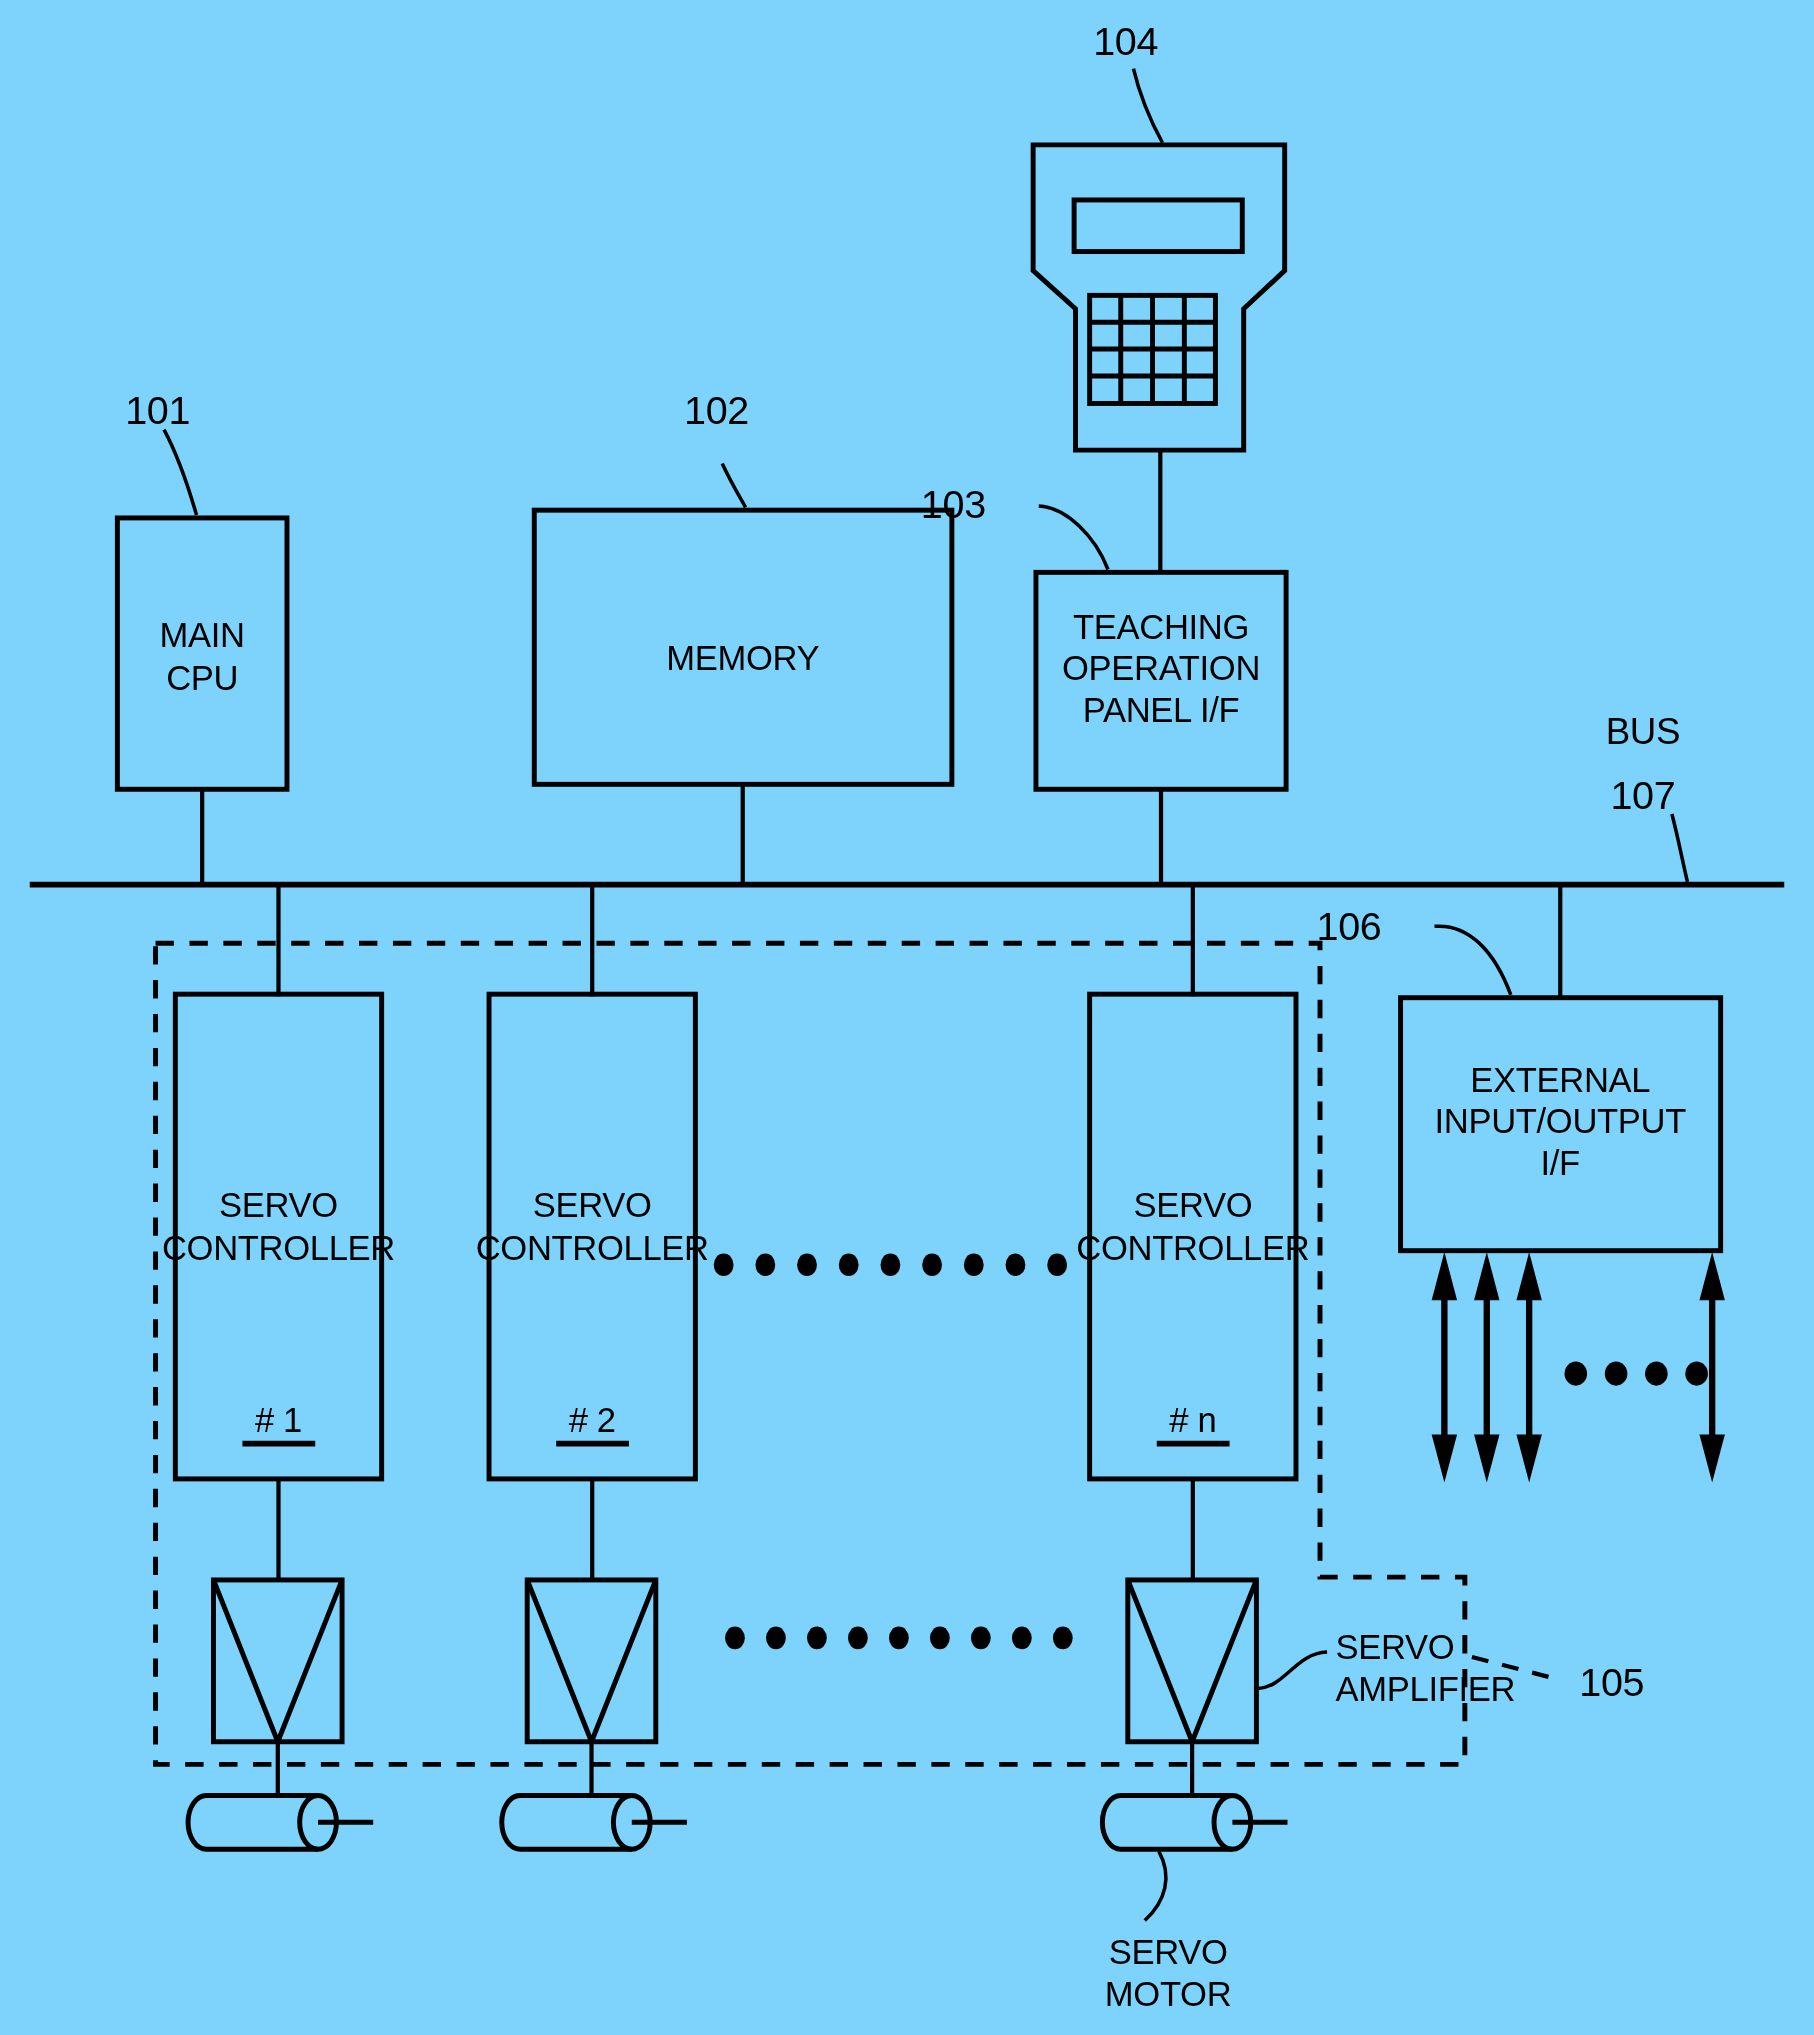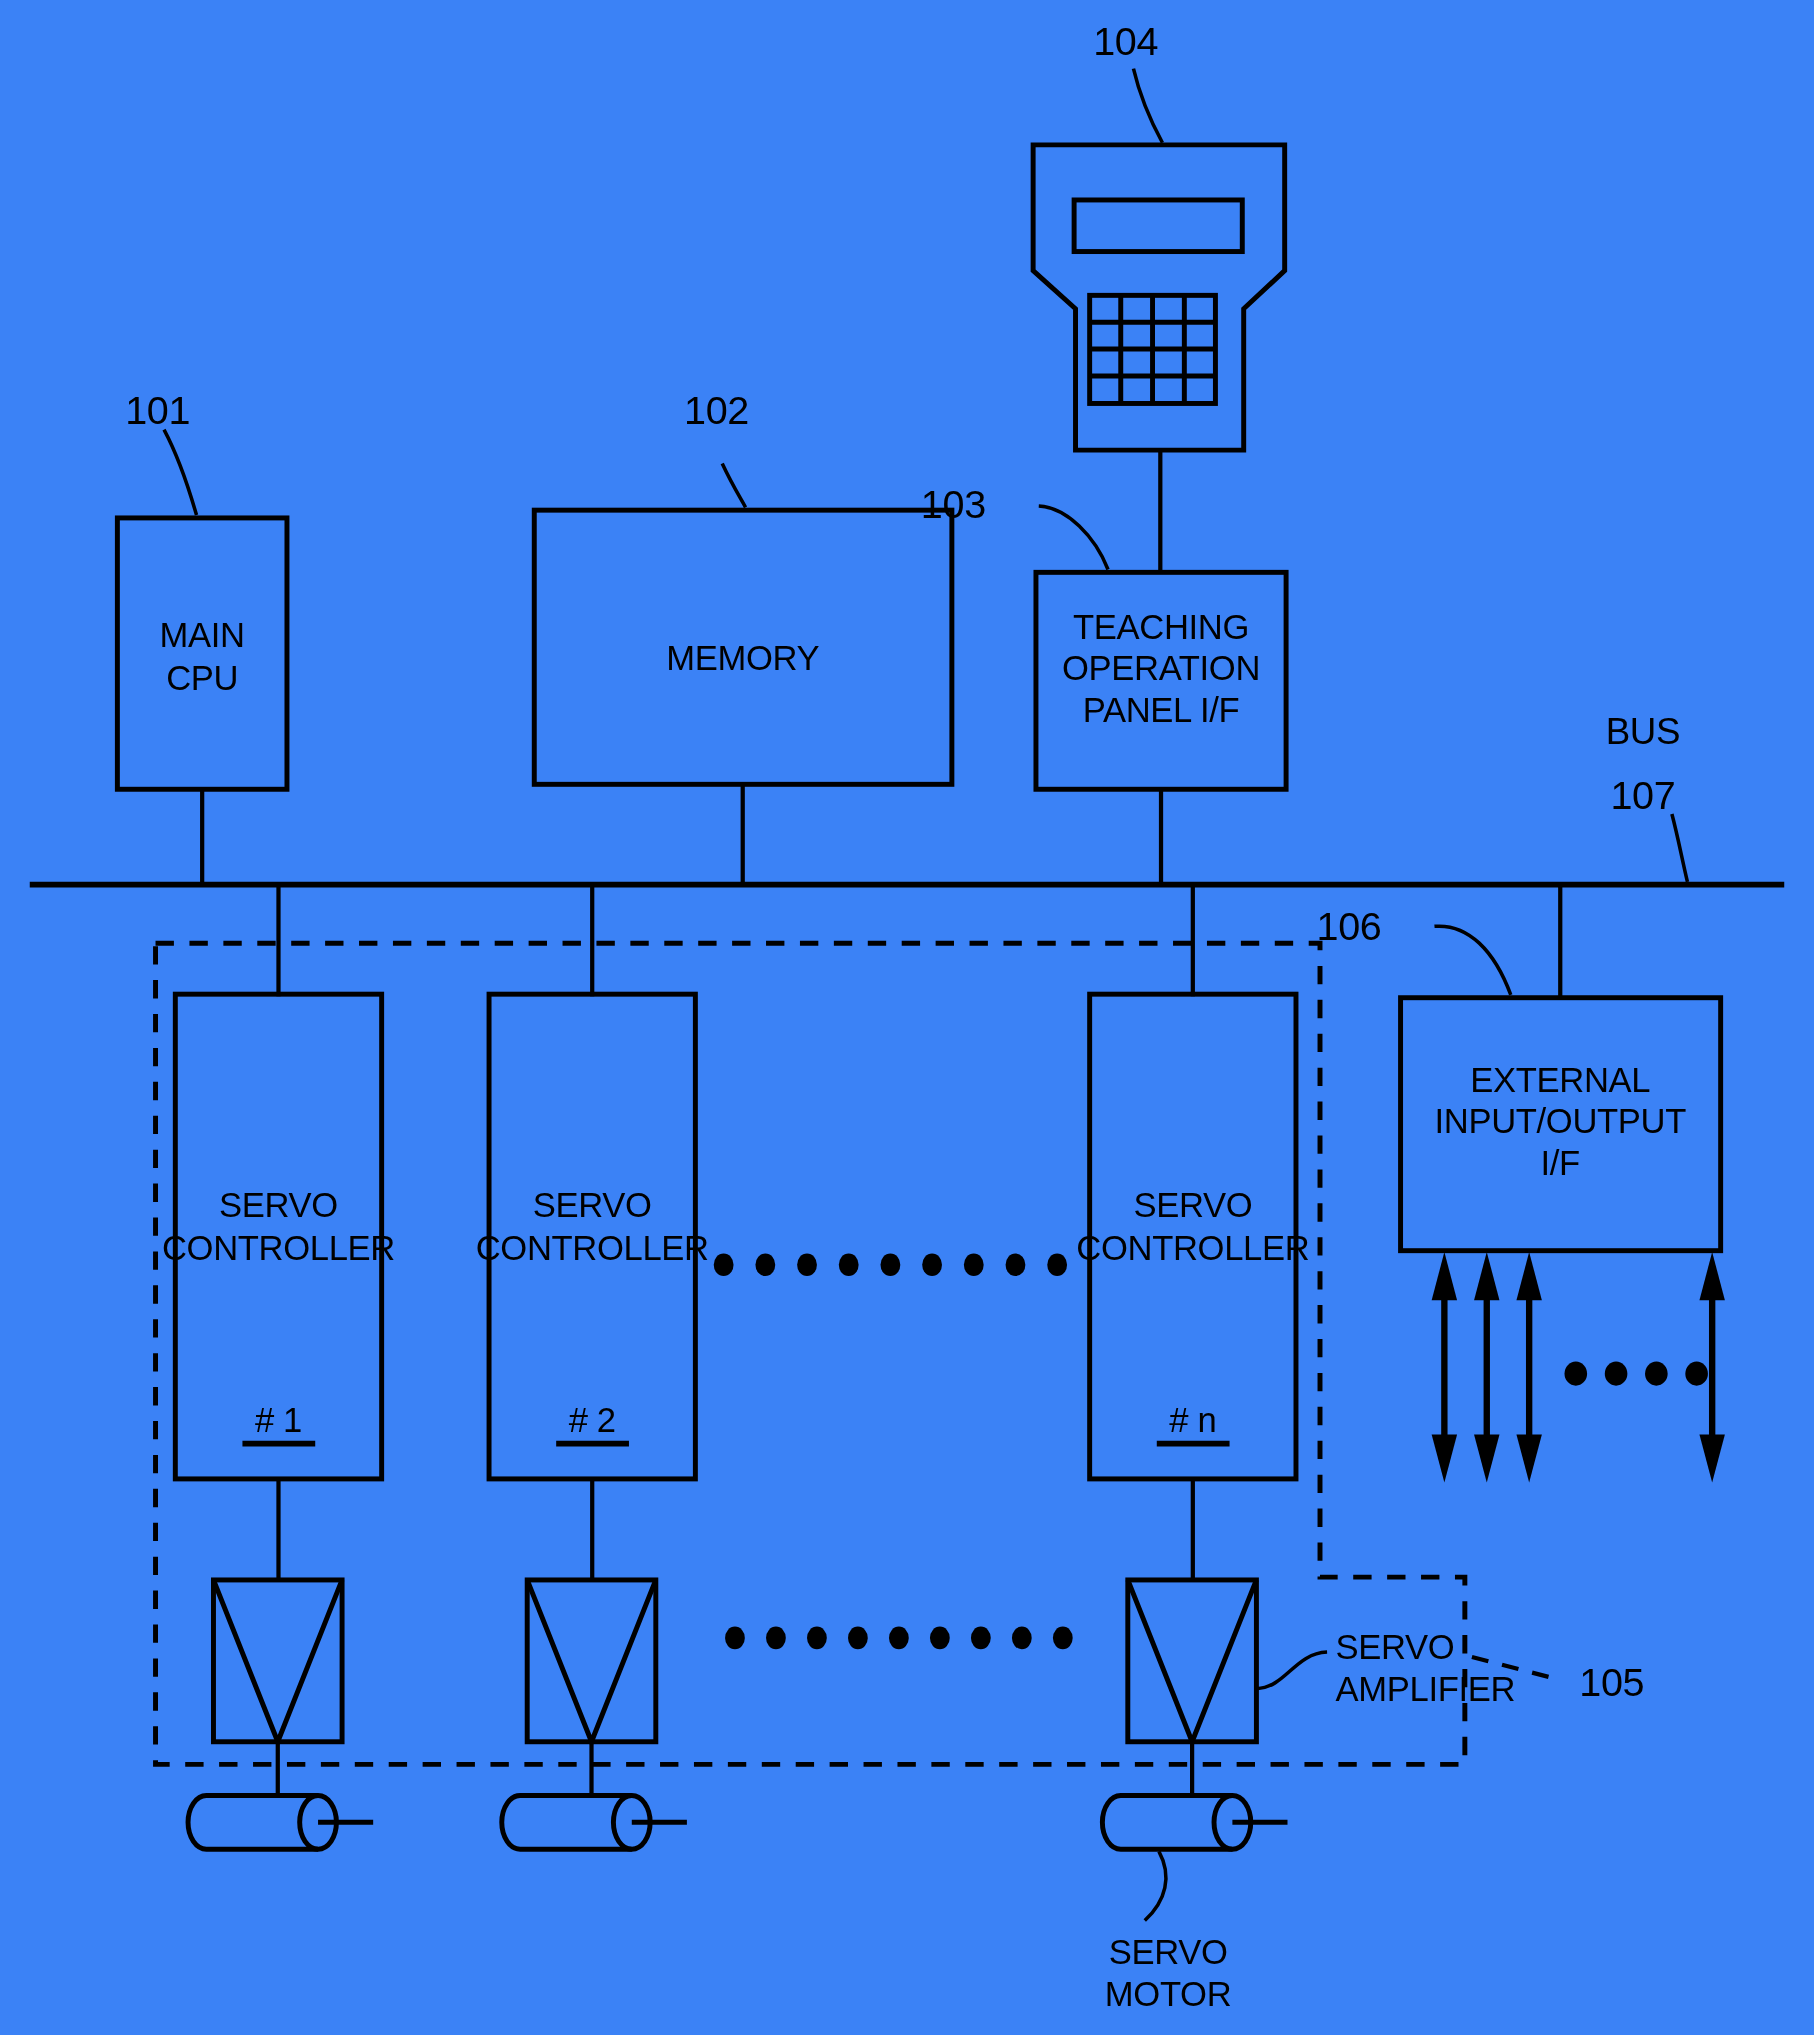--- a/index.html
+++ b/index.html
@@ -4,21 +4,21 @@
 <style>
   html, body {
     margin: 0;
     padding: 0;
     background: #ffffff;
   }
   #page {
     position: relative;
     width: 1814px;
     height: 2035px;
-    background: #3b82f6;
+    background: #7dd3fc;
     font-family: "Liberation Sans", sans-serif;
   }
   svg.diagram {
     position: absolute;
     top: 0; left: 0;
     width: 1814px;
     height: 2035px;
   }
   .blk { fill: none; stroke: #000000; stroke-width: 7; }
   .wire { fill: none; stroke: #000000; stroke-width: 6; }

